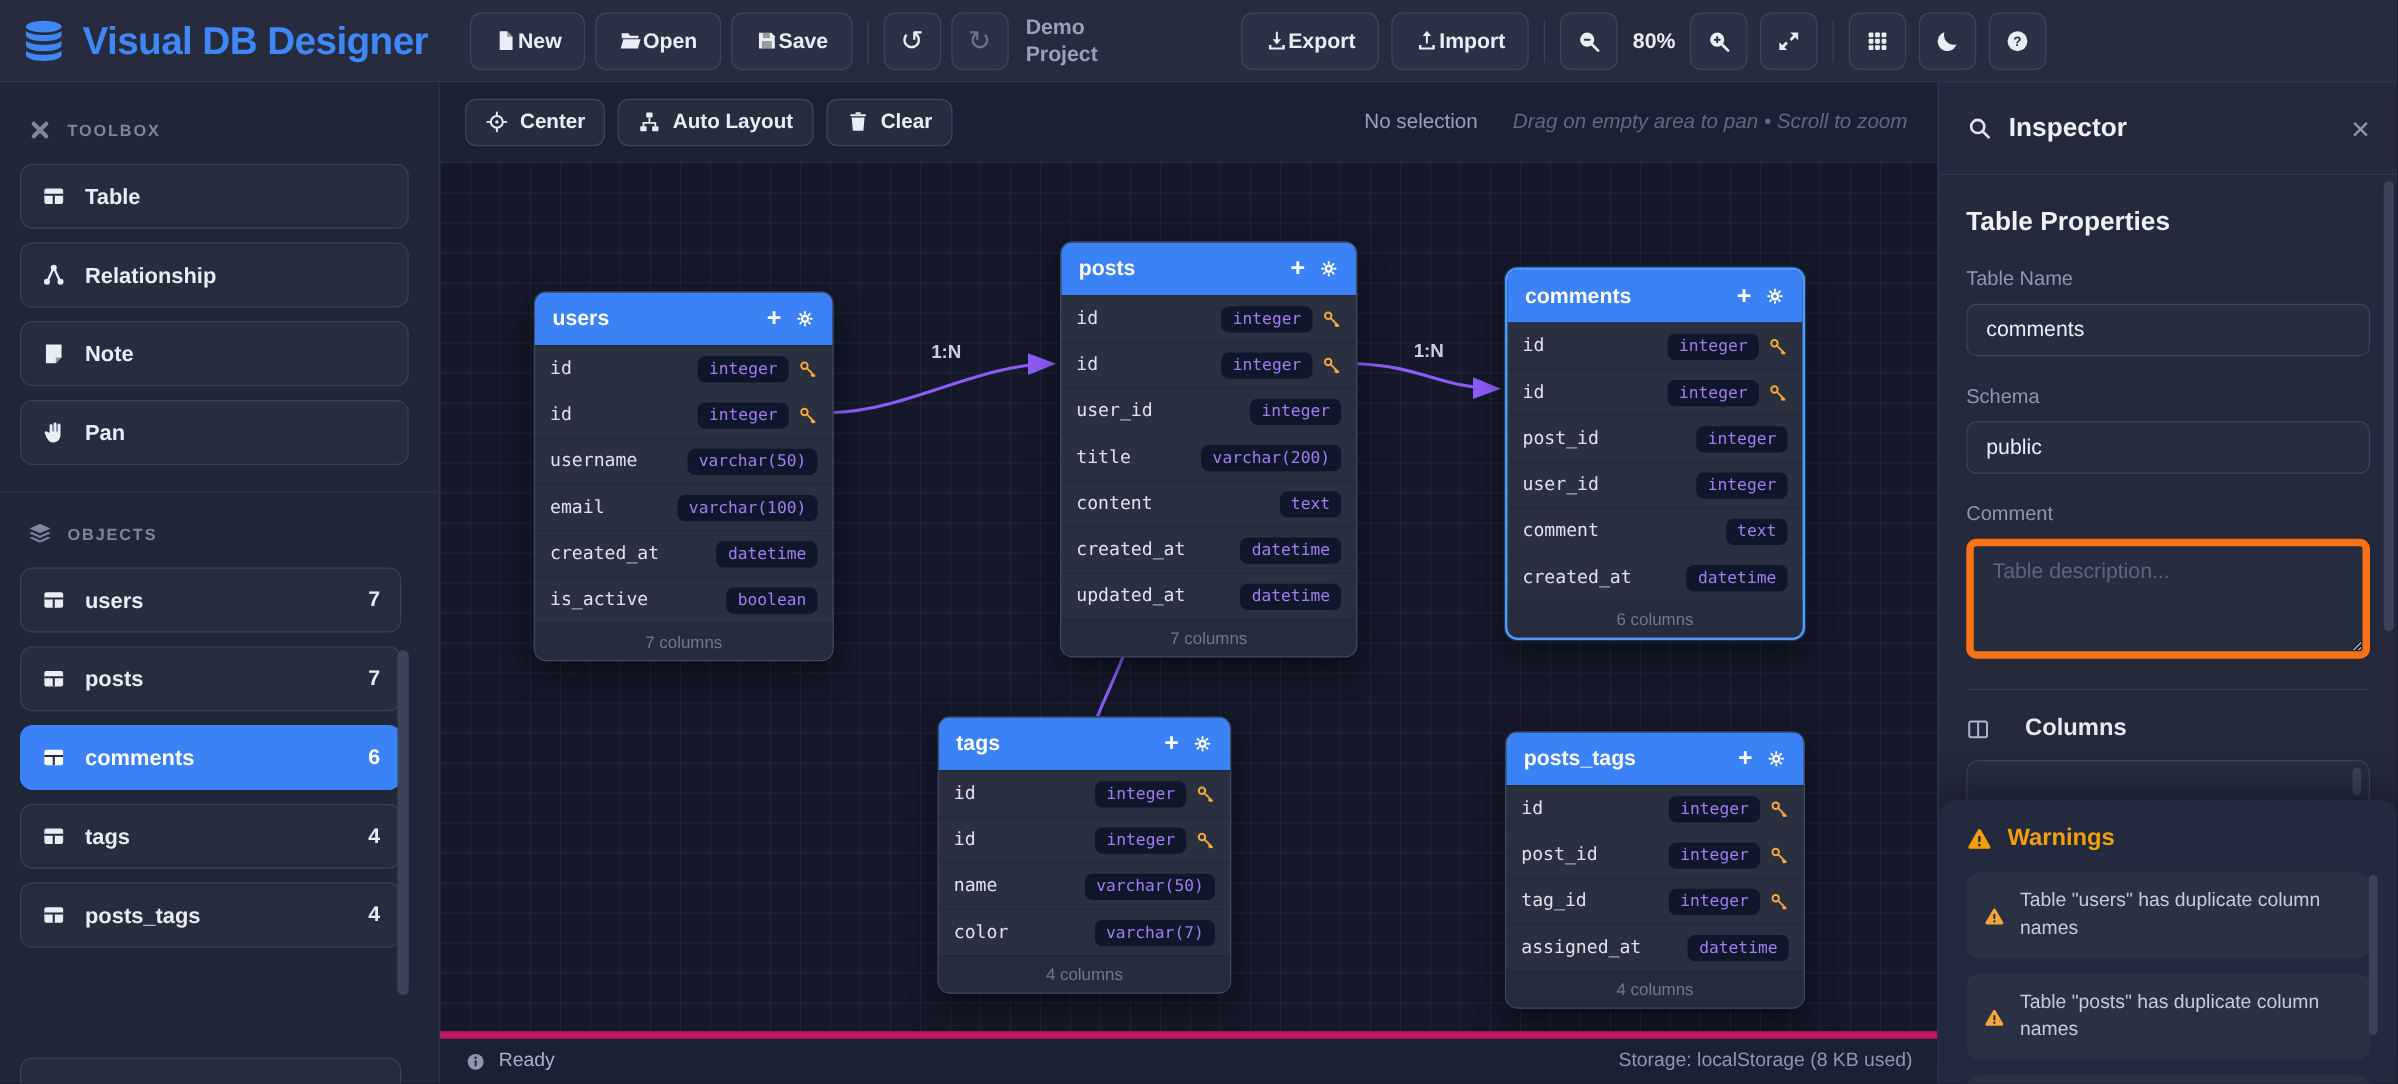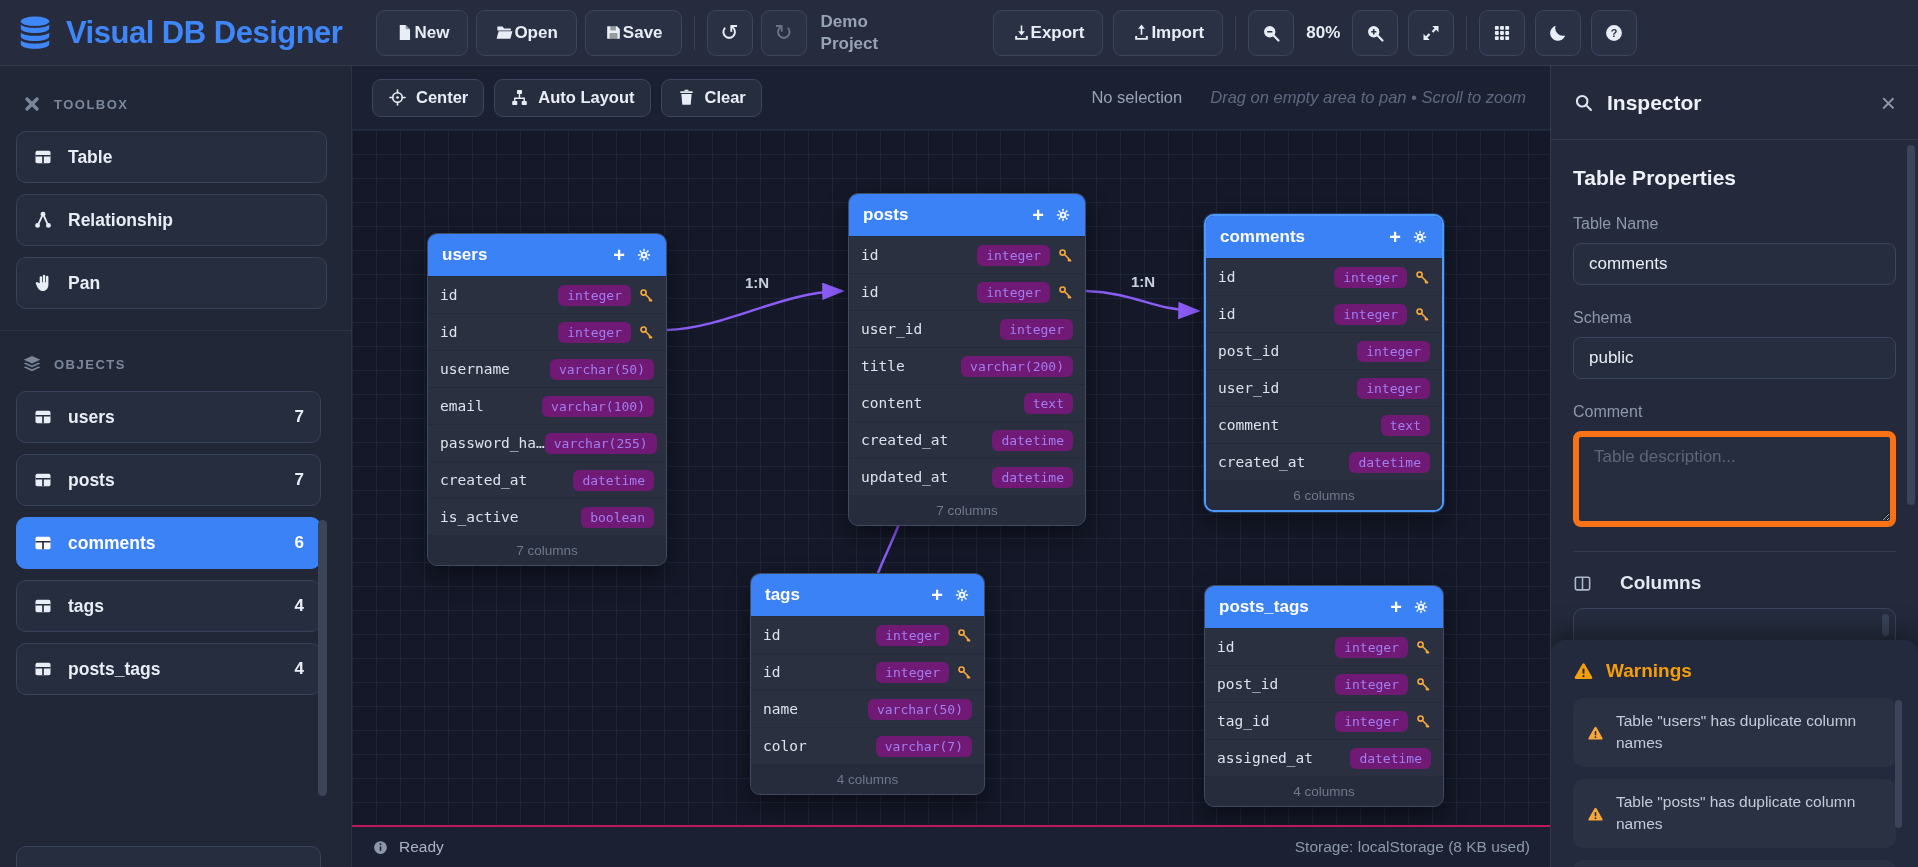--- a/index.html
+++ b/index.html
@@ -56,21 +56,21 @@
     border-bottom:1px solid #262d40; z-index:3; }
   .tool-btn { height:38px; padding:0 15px; font-size:16.5px; background:#262d3f; gap:9px; }
   .selection-status { margin-left:auto; color:#98a2b6; font-size:16.5px; }
   .canvas-hint { color:#5f6880; font-size:16.5px; font-style:italic; margin-left:18px; margin-right:4px; }
   .viewport { position:absolute; top:64px; bottom:42px; left:0; right:0;
     background-color:#141828;
     background-image:linear-gradient(#1e2537 1px, transparent 1px),
                      linear-gradient(90deg,#1e2537 1px, transparent 1px);
     background-size:24px 24px; }
   .statusbar { position:absolute; bottom:0; left:0; right:0; height:42px; background:#1b2132;
-    border-top:2px solid #be185d; display:flex; align-items:center; padding:0 20px;
+    border-top:6px solid #be185d; display:flex; align-items:center; padding:0 20px;
     font-size:15.5px; color:#aab3c5; z-index:3; }
   .statusbar .ico { margin-right:10px; color:#8e98ac; } .statusbar .ico svg{ width:17px;height:17px; }
   .status-right { margin-left:auto; color:#8e98ac; }
   #rel-svg { position:absolute; top:0; left:0; z-index:1; pointer-events:none; }
   .rel-label { position:absolute; color:#c9d0dd; font-size:15px; font-weight:bold;
     transform:translate(-50%,-50%); z-index:1; }
 
   
   .db-table { position:absolute; border-radius:10px; background:#2a3040; border:1px solid #414a63;
     box-shadow:0 10px 24px rgba(0,0,0,.42); z-index:2; overflow:hidden; cursor:move; }
@@ -79,21 +79,21 @@
   .tbl-header { height:42px; background:#3b82f6; display:flex; align-items:center;
     padding:0 14px; color:#fff; }
   .tbl-name { font-size:17px; font-weight:bold; }
   .tbl-actions { margin-left:auto; display:flex; align-items:center; gap:11px; }
   .tbl-plus { font-size:20px; font-weight:bold; line-height:1; cursor:pointer; }
   .tbl-gear { cursor:pointer; } .tbl-gear svg { width:16px; height:16px; display:block; color:#fff; }
   .tbl-row { height:37px; display:flex; align-items:center; padding:0 12px;
     border-top:1px solid #232a3a; }
   .col-name { font-family:"DejaVu Sans Mono", monospace; font-size:14.5px; color:#dde2ec; white-space:nowrap; }
   .col-badge { margin-left:auto; font-family:"DejaVu Sans Mono", monospace; font-size:13px;
-    color:#a27df2; background:#701a75; padding:3px 9px; border-radius:6px; white-space:nowrap; }
+    color:#a27df2; background:#0f172a; padding:3px 9px; border-radius:6px; white-space:nowrap; }
   .key-ico { margin-left:8px; color:#f5a73b; flex:none; } .key-ico svg { width:15px; height:15px; }
   .tbl-footer { height:30px; display:flex; align-items:center; justify-content:center;
     background:#262c3c; border-top:1px solid #232a3a; color:#6f788c; font-size:13.5px; }
 
   
   .inspector { width:368px; background:#242a3c; border-left:1px solid #323a4e;
     position:relative; overflow:hidden; flex:none; }
   .insp-header { height:74px; display:flex; align-items:center; gap:13px; padding:0 22px;
     border-bottom:1px solid #323a4e; }
   .insp-header .ico { color:#dfe4ee; } .insp-header .ico svg { width:21px; height:21px; }
@@ -288,20 +288,29 @@
         <div class="side-item">
           <span class="ico">
             <svg viewBox="0 0 24 24" fill="currentColor">
               <circle cx="12" cy="5" r="2.9"></circle>
               <circle cx="5.5" cy="18.5" r="2.9"></circle>
               <circle cx="18.5" cy="18.5" r="2.9"></circle>
               <path d="M10.8 7.3L7 15.8M13.2 7.3L17 15.8" stroke="currentColor" stroke-width="2.2" fill="none" stroke-linecap="round"></path>
             </svg>
           </span>
           <span>Relationship</span>
+        </div>
+        <div class="side-item">
+          <span class="ico">
+            <svg viewBox="0 0 24 24" fill="currentColor">
+              <path d="M4.5 3h15v12.5L14 21H4.5z"></path>
+              <path d="M14 21v-5.5h5.5z" fill="rgba(0,0,0,.38)"></path>
+            </svg>
+          </span>
+          <span>Note</span>
         </div>
         <div class="side-item">
           <span class="ico">
             <svg viewBox="0 0 24 24" fill="currentColor">
               <path d="M8 12.2V5.4a1.45 1.45 0 0 1 2.9 0V11h.9V3.5a1.45 1.45 0 0 1 2.9 0V11h.9V4.8a1.45 1.45 0 0 1 2.9 0V14c0 4.3-2.7 7.6-6.8 7.6-3.4 0-5-1.7-6.7-5L3.5 13c-.5-1 .2-2.1 1.3-2.1.6 0 1.1.3 1.5.8z"></path>
             </svg>
           </span>
           <span>Pan</span>
         </div>
       </div>
@@ -475,24 +484,20 @@
         </div>
         <div class="tbl-row">
           <span class="col-name">username</span>
           <span class="col-badge">varchar(50)</span>
         </div>
         <div class="tbl-row">
           <span class="col-name">email</span>
           <span class="col-badge">varchar(100)</span>
         </div>
         <div class="tbl-row">
-          <span class="col-name">password_ha…</span>
-          <span class="col-badge">varchar(255)</span>
-        </div>
-        <div class="tbl-row">
           <span class="col-name">created_at</span>
           <span class="col-badge">datetime</span>
         </div>
         <div class="tbl-row">
           <span class="col-name">is_active</span>
           <span class="col-badge">boolean</span>
         </div>
         <div class="tbl-footer">7 columns</div>
       </div>
       <div class="db-table" style="left: 496px; top: 127px; width: 238px;">

